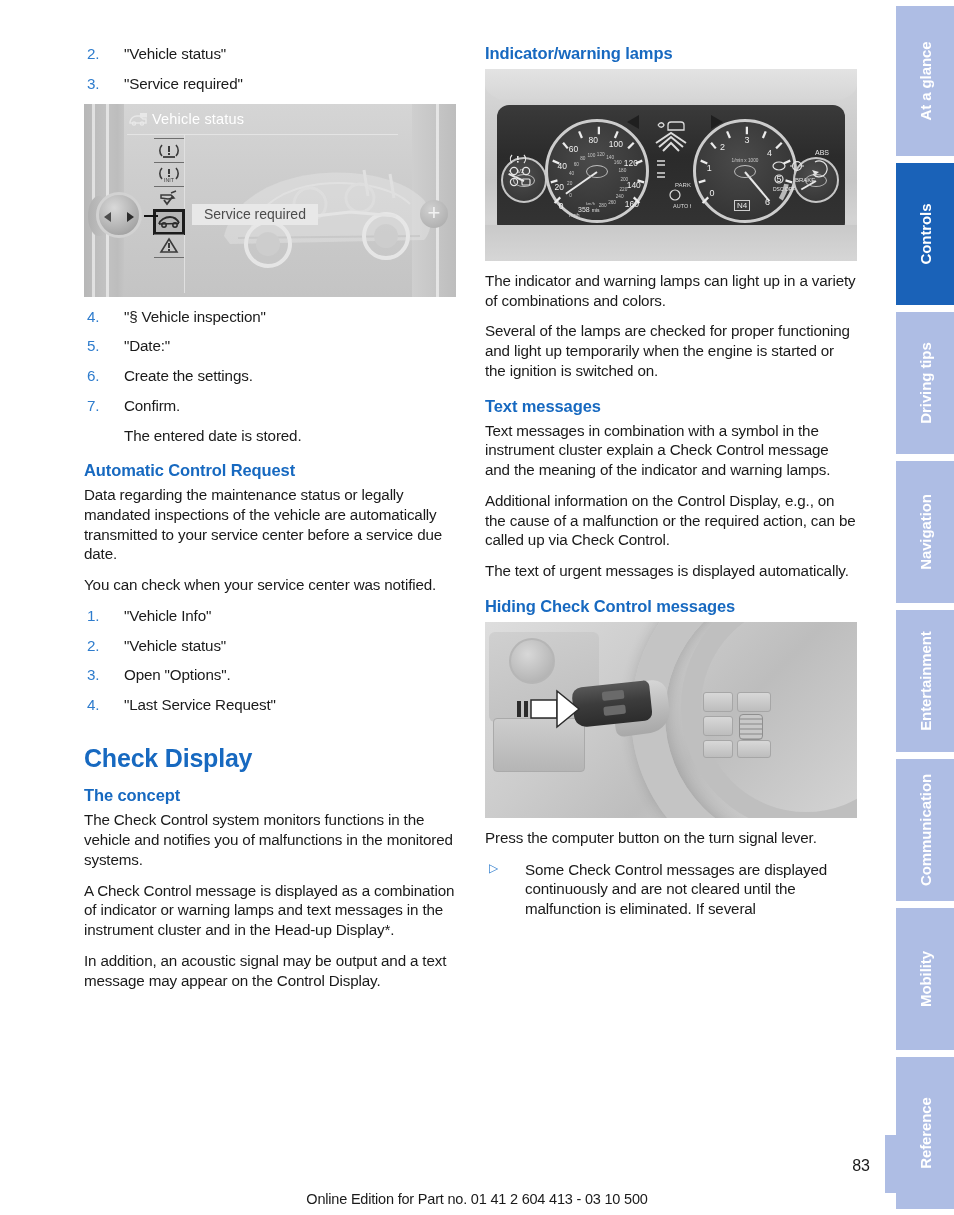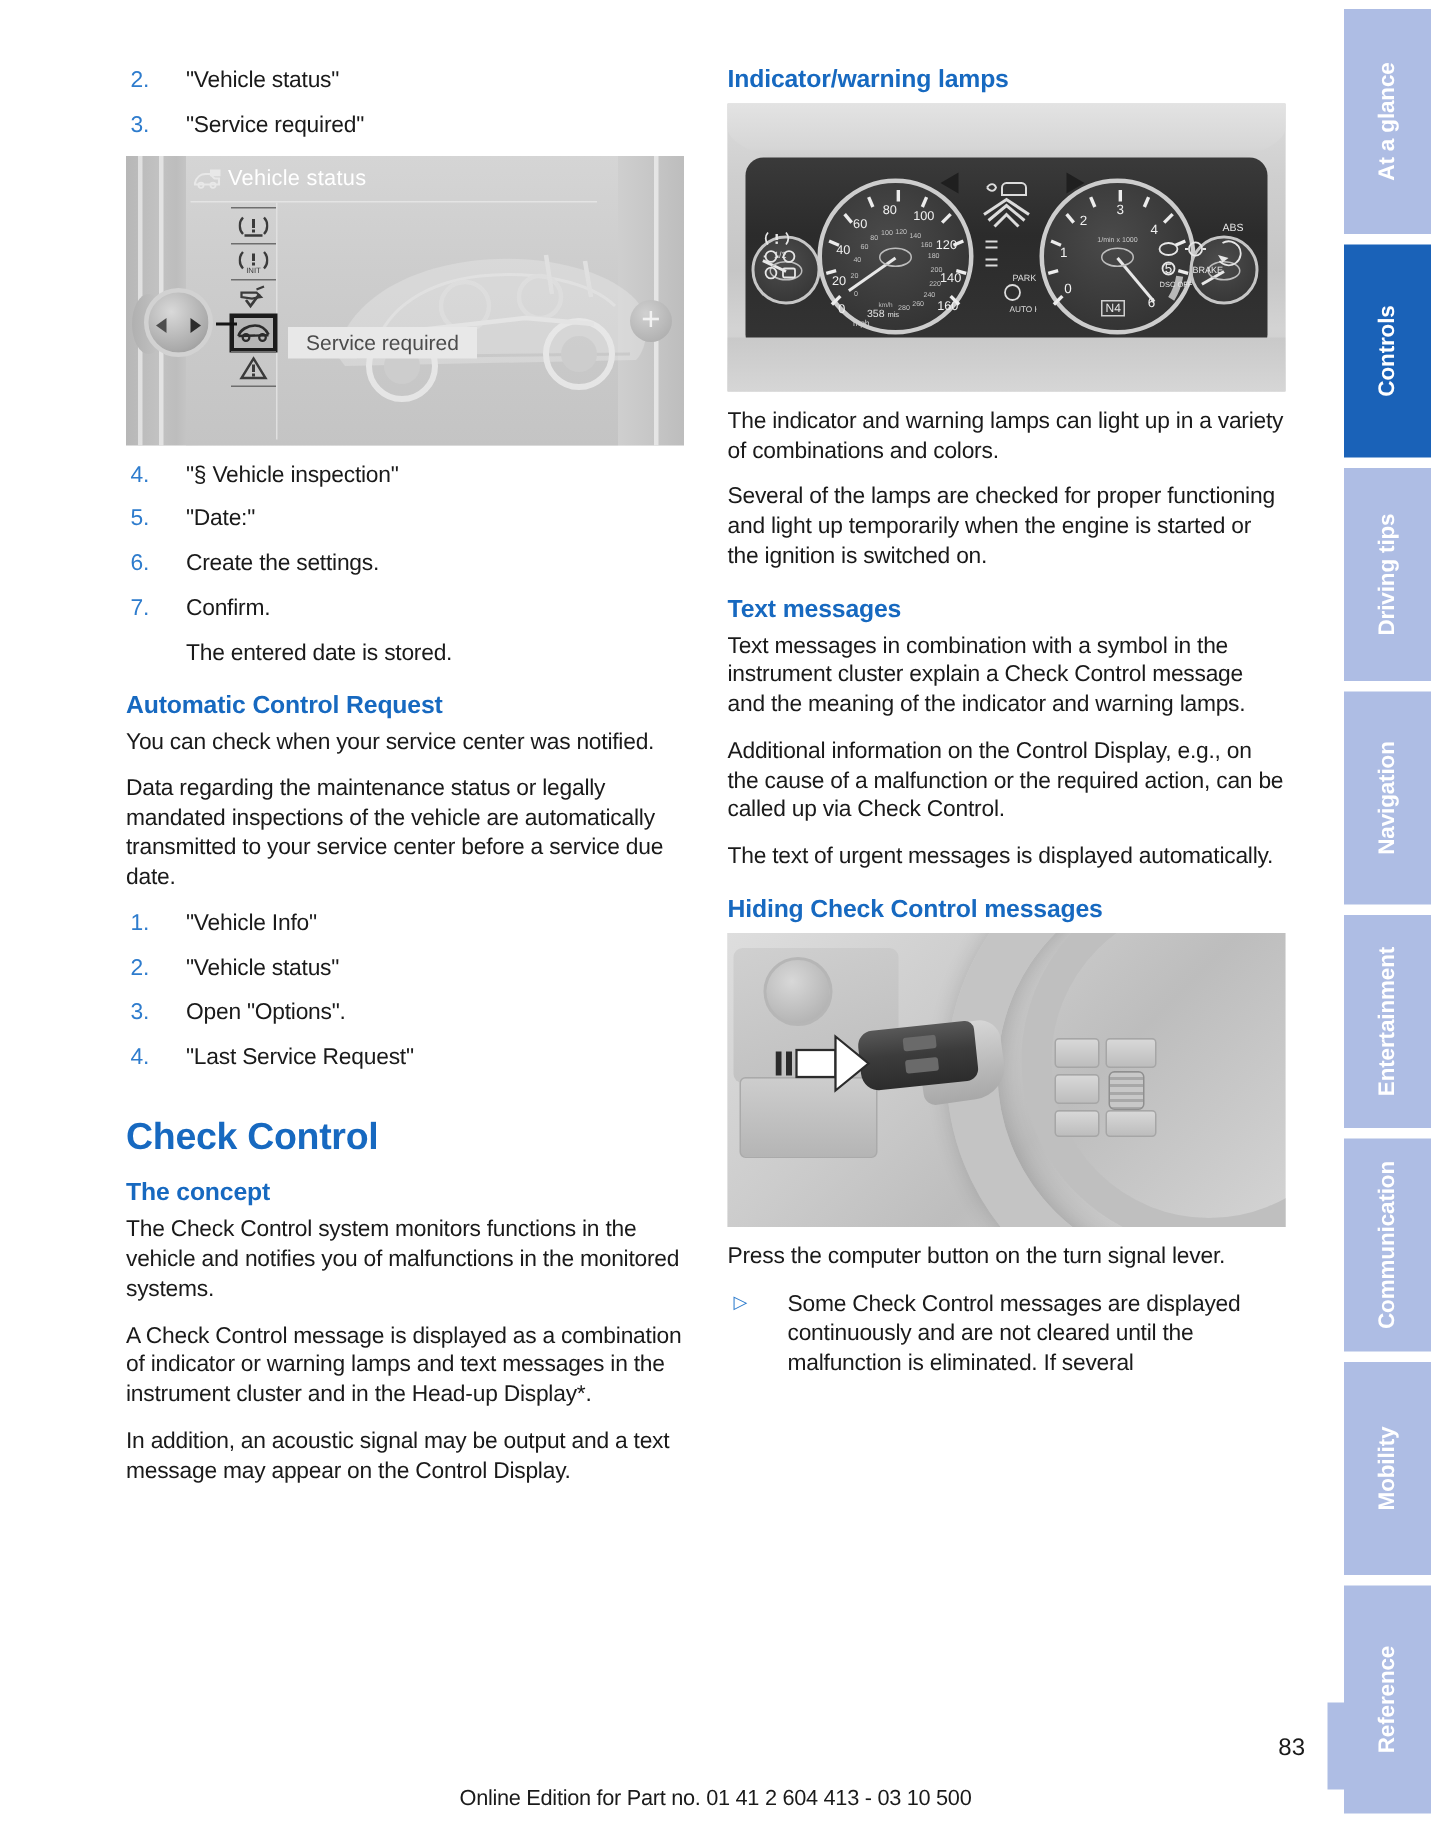--- a/index.html
+++ b/index.html
@@ -154,21 +154,21 @@
   }
   .vs-iconbox:last-child { border-bottom: 1px solid #6e6e6e; }
   .vs-iconbox.sel {
     border: 2px solid #1c1c1c;
     background: #b6b6b6;
     box-shadow: 0 0 0 1px #1c1c1c;
   }
   .vs-iconbox svg { display: block; }
   .vs-tooltip {
     position: absolute;
-    left: 108px; top: 114px;
+    left: 108px; top: 100px;
     background: #e8e8e8;
     color: #4c4c4c;
     font-size: 14px;
     padding: 2px 12px 3px 12px;
     white-space: nowrap;
   }
   .vs-lead {
     position: absolute;
     left: 60px; top: 111px;
     width: 14px; height: 2px;
@@ -515,43 +515,43 @@
         <span>Create the settings.</span>
       </li>
       <li>
         <span class="num">7.</span>
         <span>Confirm.</span>
         <span class="note">The entered date is stored.</span>
       </li>
     </ol>
 
     <h2 class="h2">Automatic Control Request</h2>
+    <p class="body">Data regarding the maintenance status or legally mandated inspections of the vehicle are automatically transmitted to your service center before a service due date.</p>
     <p class="body">You can check when your service center was notified.</p>
-    <p class="body">Data regarding the maintenance status or legally mandated inspections of the vehicle are automatically transmitted to your service center before a service due date.</p>
 
     <ol class="steps">
       <li>
         <span class="num">1.</span>
         <span>"Vehicle Info"</span>
       </li>
       <li>
         <span class="num">2.</span>
         <span>"Vehicle status"</span>
       </li>
       <li>
         <span class="num">3.</span>
         <span>Open "Options".</span>
       </li>
       <li>
         <span class="num">4.</span>
         <span>"Last Service Request"</span>
       </li>
     </ol>
 
-    <h1 class="h1">Check Control</h1>
+    <h1 class="h1">Check Display</h1>
     <h2 class="h2 first">The concept</h2>
     <p class="body">The Check Control system monitors functions in the vehicle and notifies you of malfunctions in the monitored systems.</p>
     <p class="body">A Check Control message is displayed as a combination of indicator or warning lamps and text messages in the instrument cluster and in the Head-up Display*.</p>
     <p class="body">In addition, an acoustic signal may be output and a text message may appear on the Control Display.</p>
   </div>
 
   <div class="col col-right">
 
     <h2 class="h2 first">Indicator/warning lamps</h2>
 

